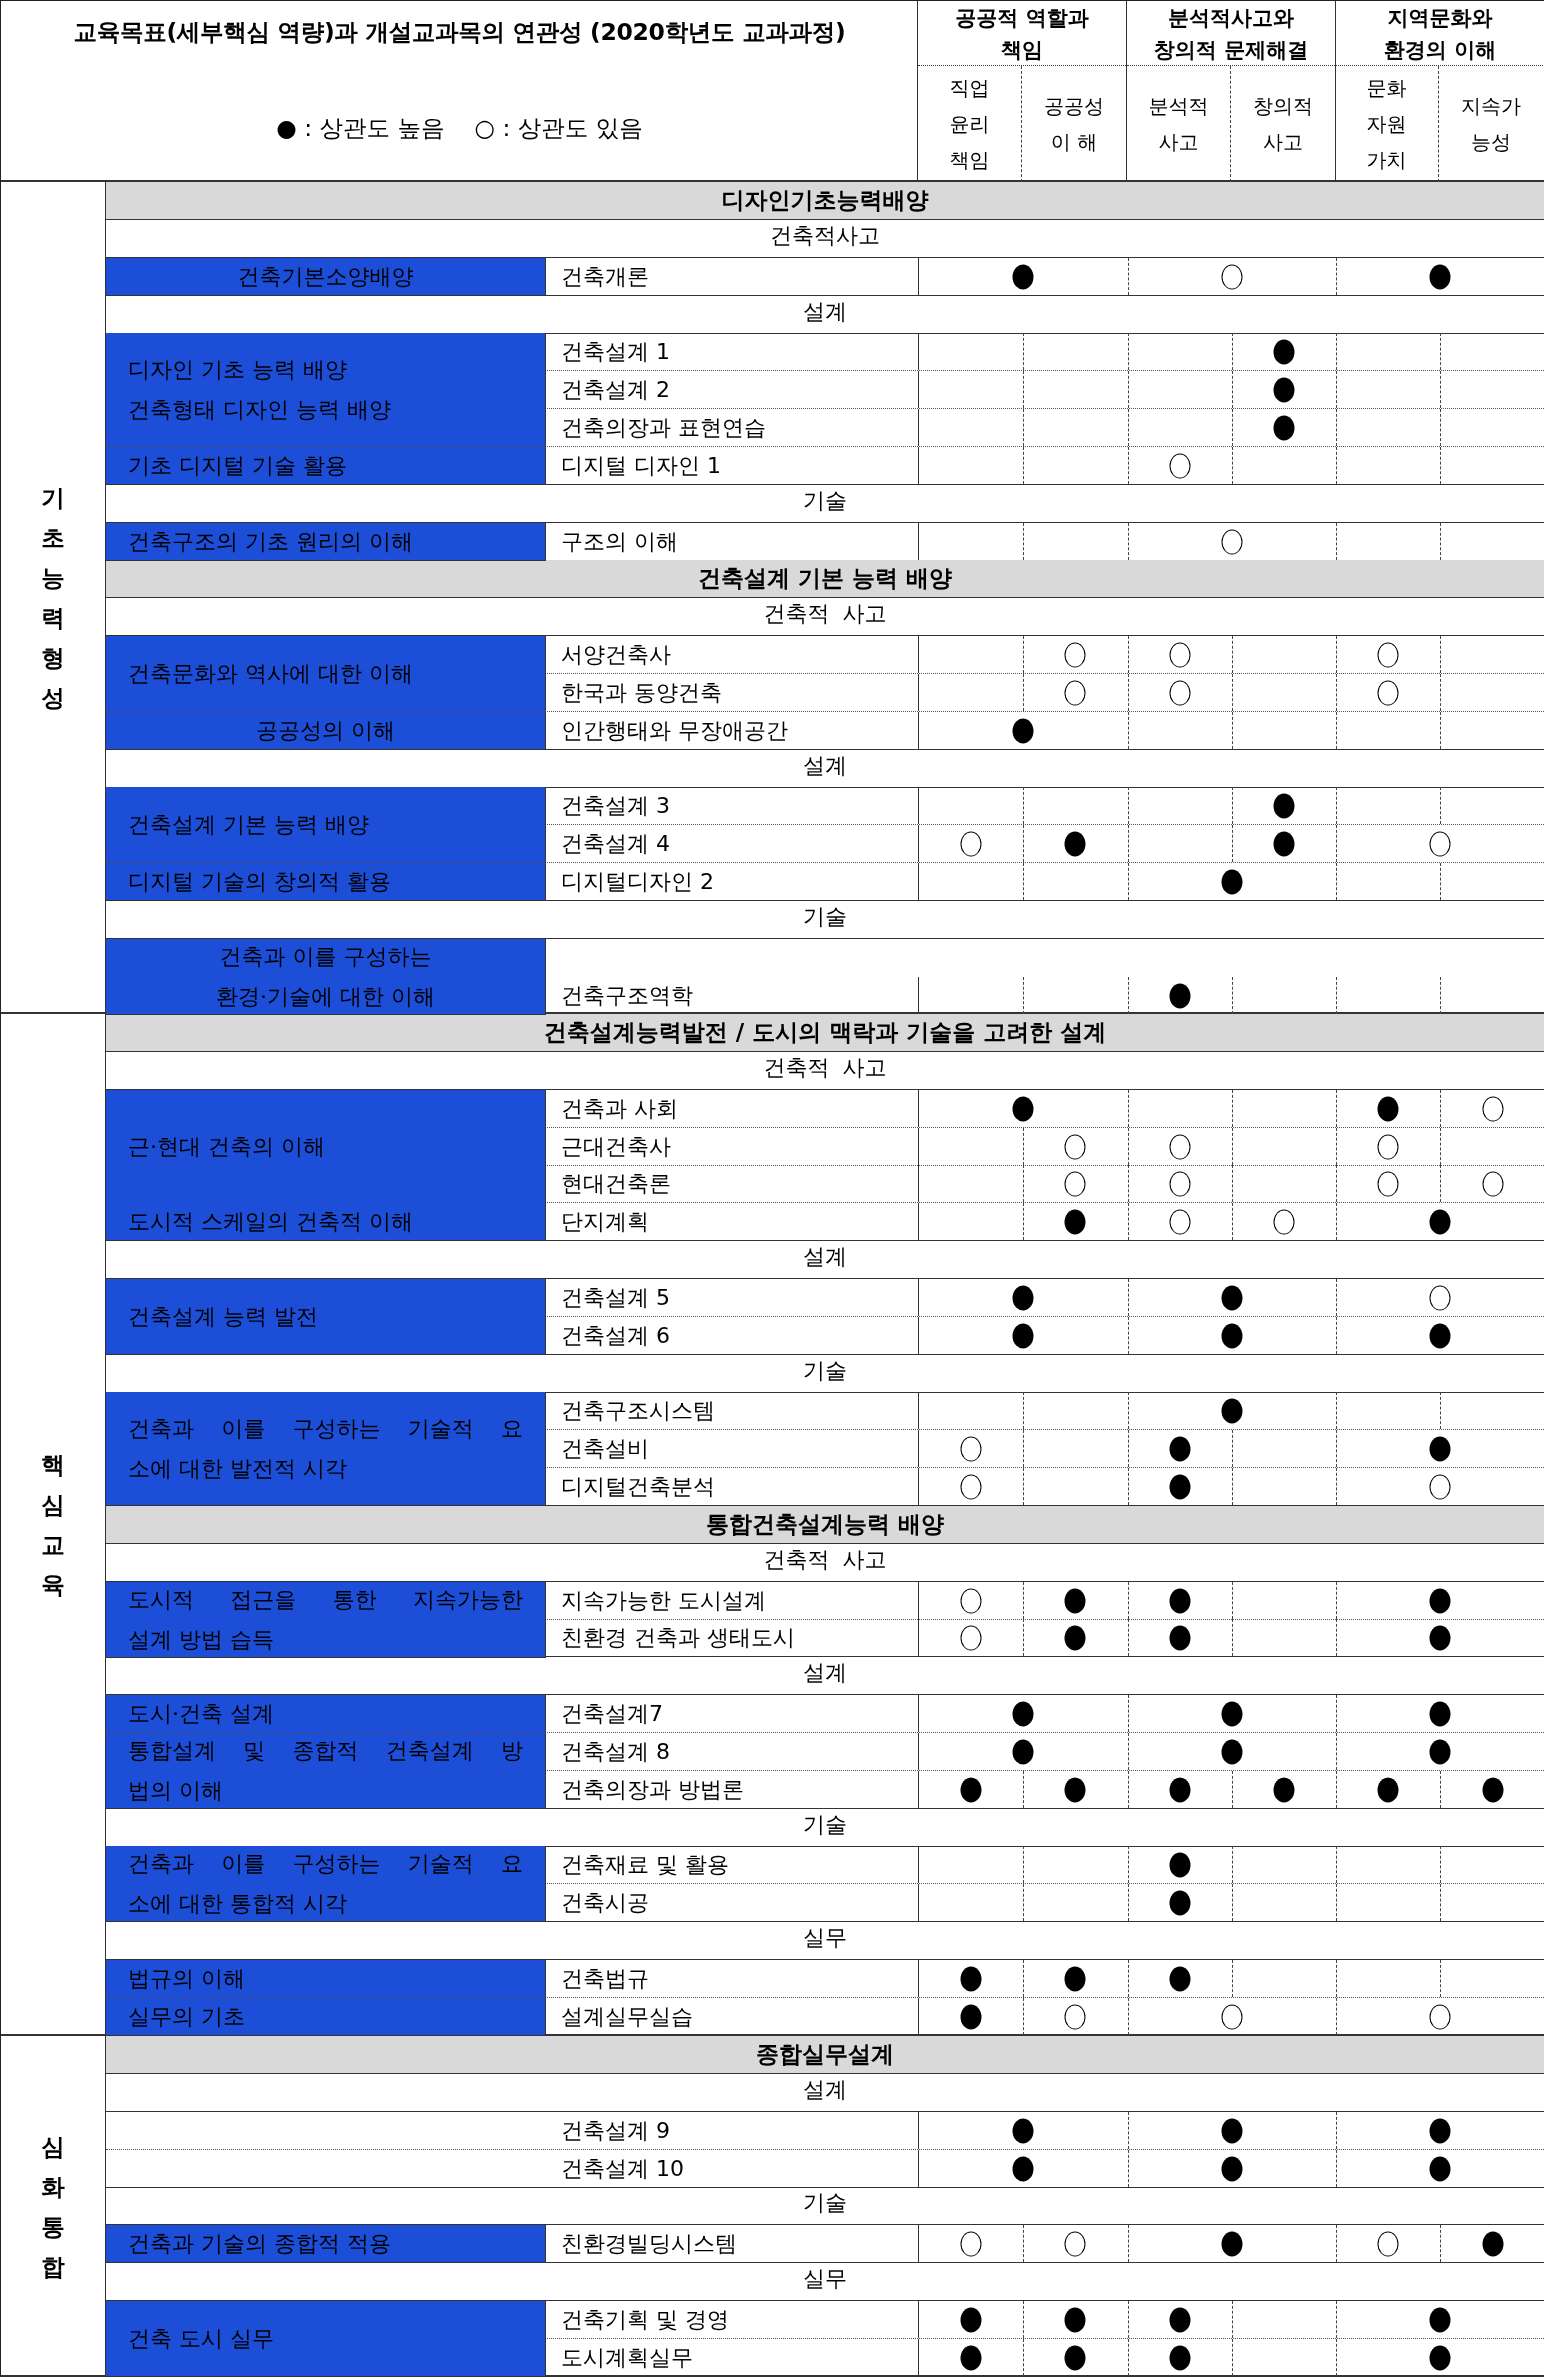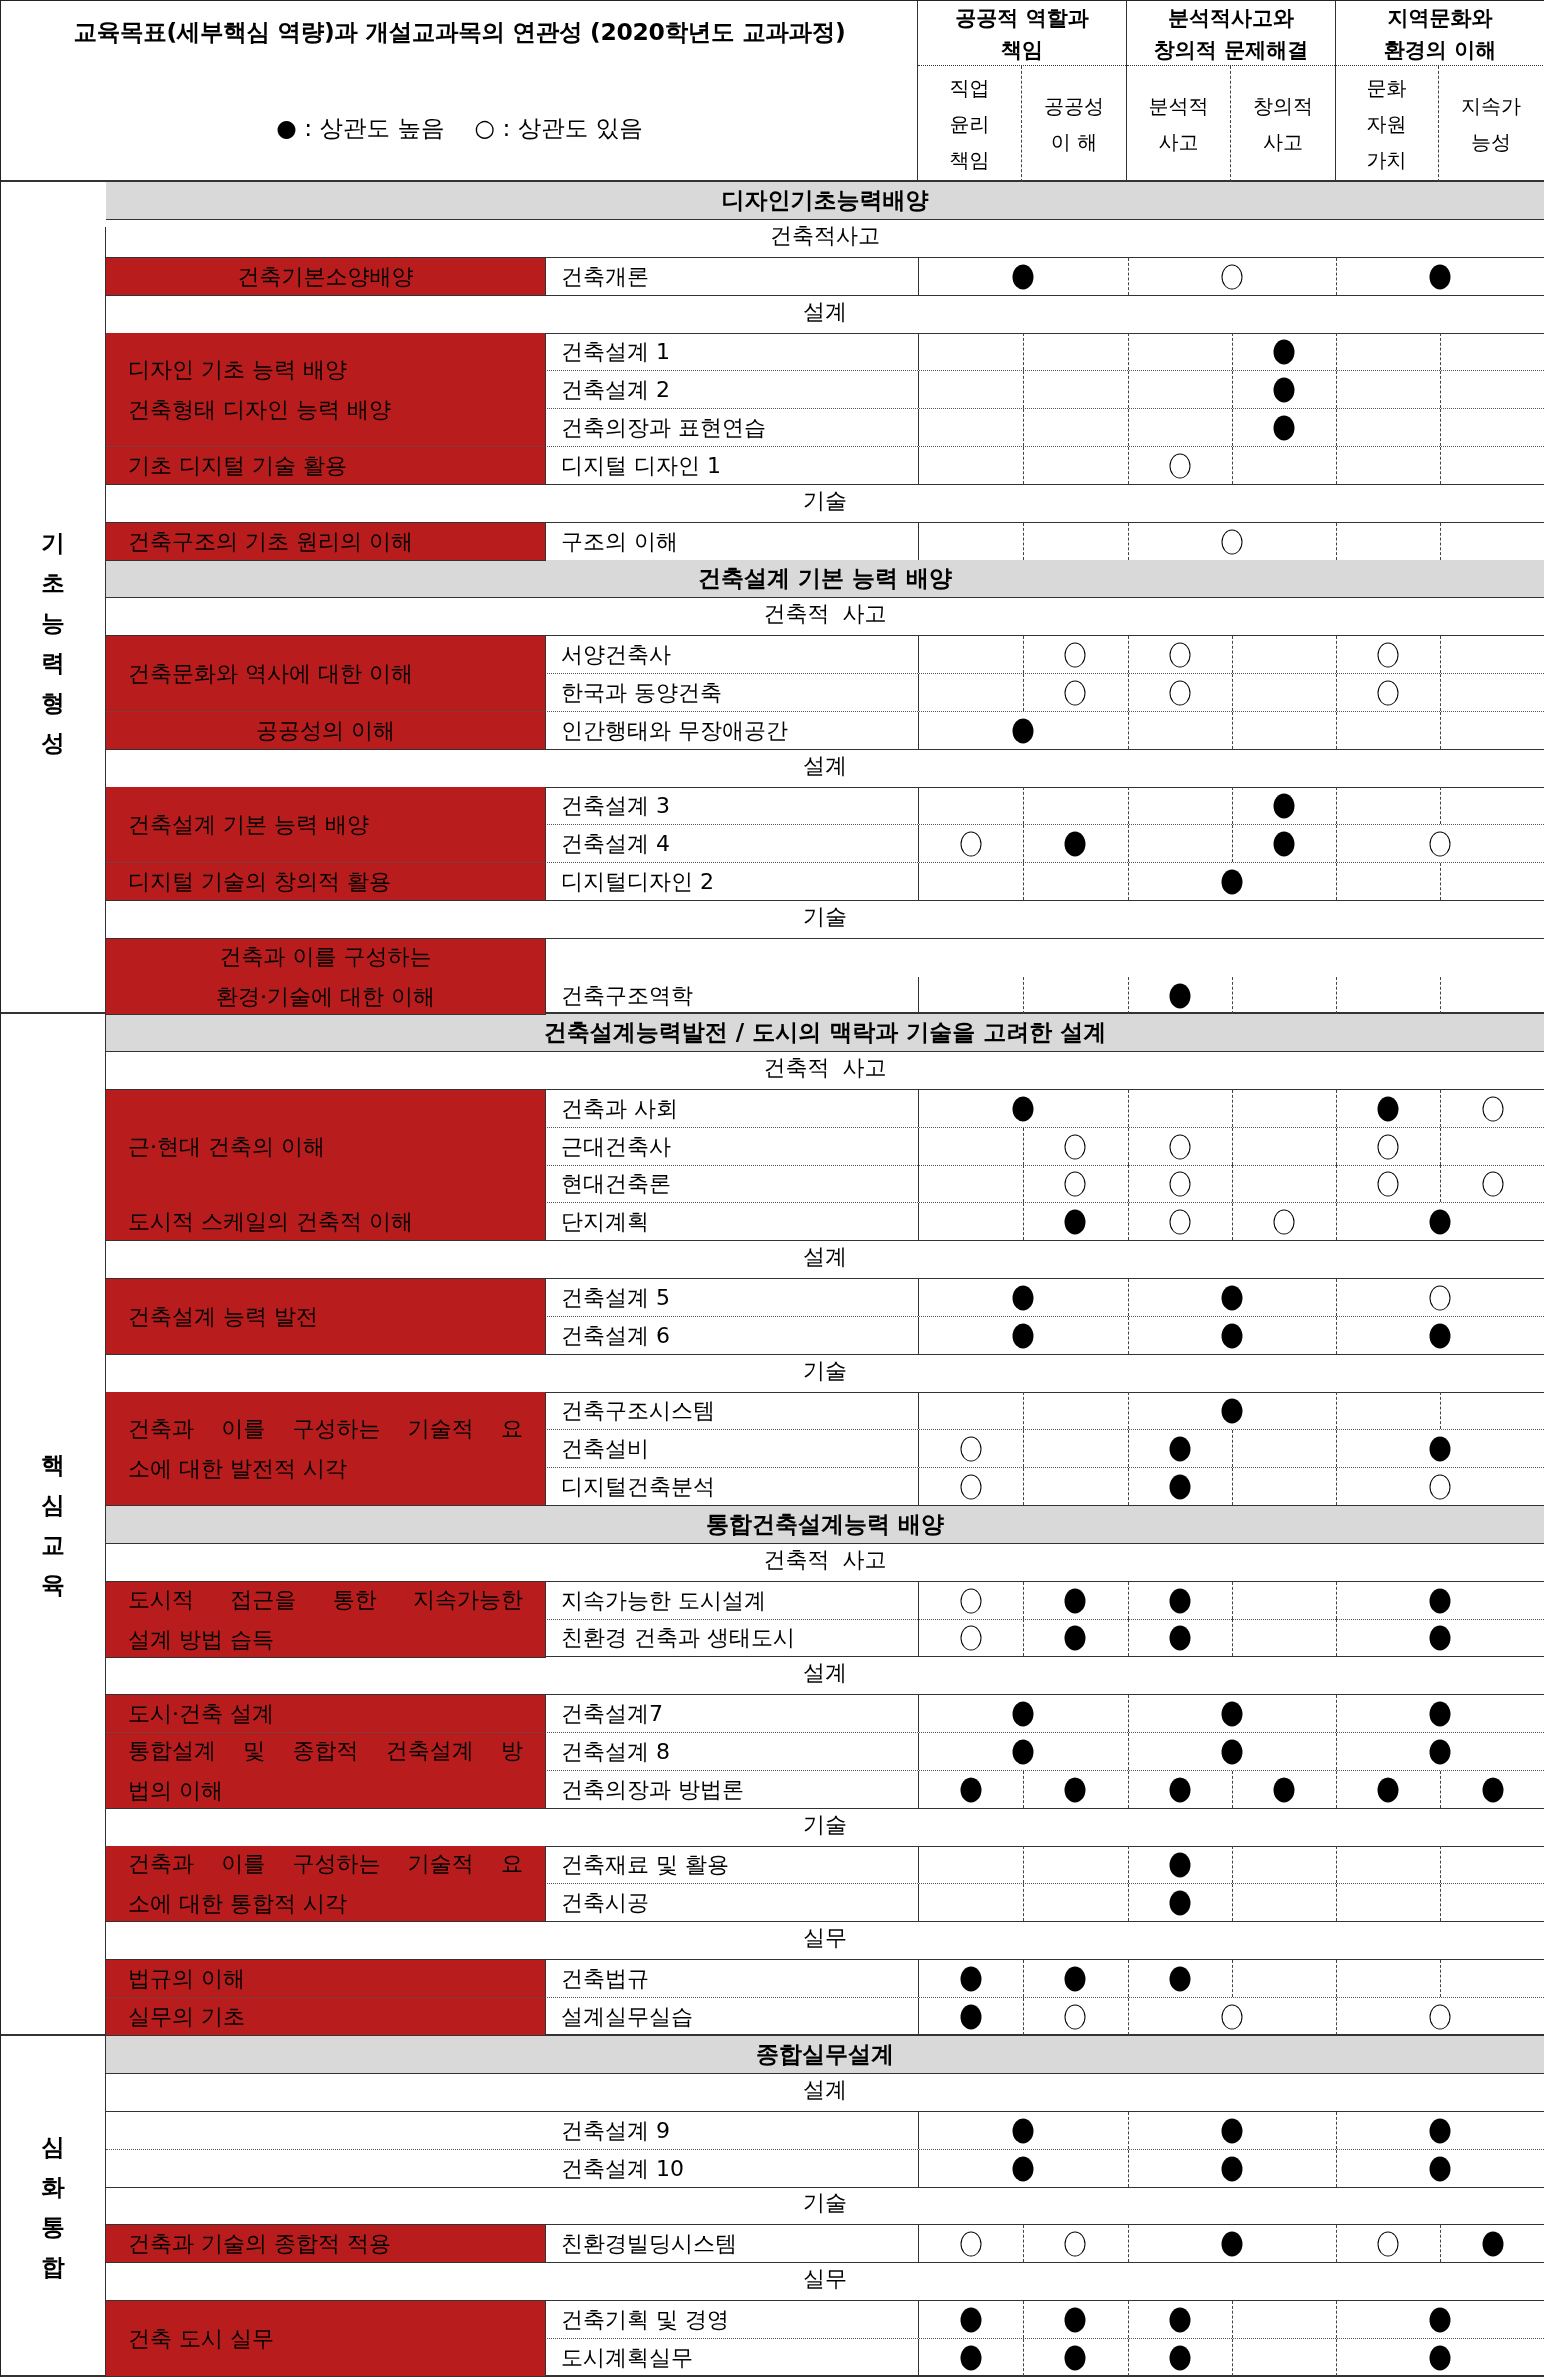--- a/index.html
+++ b/index.html
@@ -15,21 +15,21 @@
   .sub.first{border-right:1.4px dashed #444;}
   .sub span{display:block;}
   .body{position:absolute;left:0;top:181px;width:1543px;}
   .sec{position:absolute;left:0;width:1543px;border-bottom:2.1px solid #333;box-sizing:border-box;padding-left:36px;}
   .sec-label{position:absolute;left:0;top:0;width:105px;height:100%;border-right:1.4px solid #333;box-sizing:border-box;display:flex;align-items:center;justify-content:center;text-align:center;font-weight:bold;font-size:23.5px;line-height:40px;letter-spacing:15px;padding-left:15px;}
   .row{position:absolute;left:105px;width:1438px;box-sizing:border-box;}
   .row.band{background:#d9d9d9;border-bottom:1.4px solid #333;text-align:center;font-weight:bold;font-size:23px;}
   .row.cat{border-bottom:1.4px solid #333;text-align:center;font-size:22px;font-family:Liberation Mono, monospace;}
   .row.course{border-bottom:1.4px dotted #555;}
   .row.course.last{border-bottom:1.4px solid #333;}
-  .goal{position:absolute;left:0;top:0;width:440px;box-sizing:border-box;border-right:1.4px solid #333;font-size:22px;padding:0 22px;display:flex;flex-direction:column;justify-content:center;background:#b91c1c;z-index:2;}
+  .goal{position:absolute;left:0;top:0;width:440px;box-sizing:border-box;border-right:1.4px solid #333;font-size:22px;padding:0 22px;display:flex;flex-direction:column;justify-content:center;background:#1d4ed8;z-index:2;}
   .goal.center{align-items:center;text-align:center;}
   .goal.justify span{display:block;text-align:justify;text-align-last:justify;}
   .goal.justify span.lastline{text-align-last:left;}
   .goal.bordered{border-bottom:1.4px dotted #555;}
   .goal.bordered.end{border-bottom:1.4px solid #333;}
   .course-name{position:absolute;left:440px;top:0;width:373px;height:100%;box-sizing:border-box;border-right:1.4px solid #333;font-size:22px;padding-left:15px;display:flex;align-items:center;}
   .matrix{position:absolute;left:813px;top:0;width:625px;height:100%;}
   .vline{position:absolute;top:0;height:100%;width:0;border-left:1.4px dashed #444;}
   .vline.solid{border-left:1.4px dashed #444;}
   .dot{position:absolute;width:21px;height:25px;border-radius:50%;box-sizing:border-box;transform:translate(-50%,-50%);top:50%;}
@@ -289,21 +289,21 @@
           <div class="course-name">건축구조역학</div>
           <div class="matrix">
             <div class="vline" style="left: 104px;"></div>
             <div class="vline solid" style="left: 209px;"></div>
             <div class="vline" style="left: 313px;"></div>
             <div class="vline solid" style="left: 417px;"></div>
             <div class="vline" style="left: 521px;"></div>
             <div class="dot high" title="상관도 높음 (●)" style="left: 261px;"></div>
           </div>
         </div>
-        <div class="sec-label" style="height: 832px; margin-top: 45px;">
+        <div class="sec-label" style="height: 832px;">
           <div>
             <div>기 초</div>
             <div>능 력</div>
             <div>형 성</div>
           </div>
         </div>
       </div>
       <div class="sec" style="top: 832px; height: 1022px;">
         <div class="row band" style="top: 0px; height: 38px; line-height: 36px;">건축설계능력발전 / 도시의 맥락과 기술을 고려한 설계</div>
         <div class="row cat" style="top: 38px; height: 38px; line-height: 36px;">건축적 사고</div>

